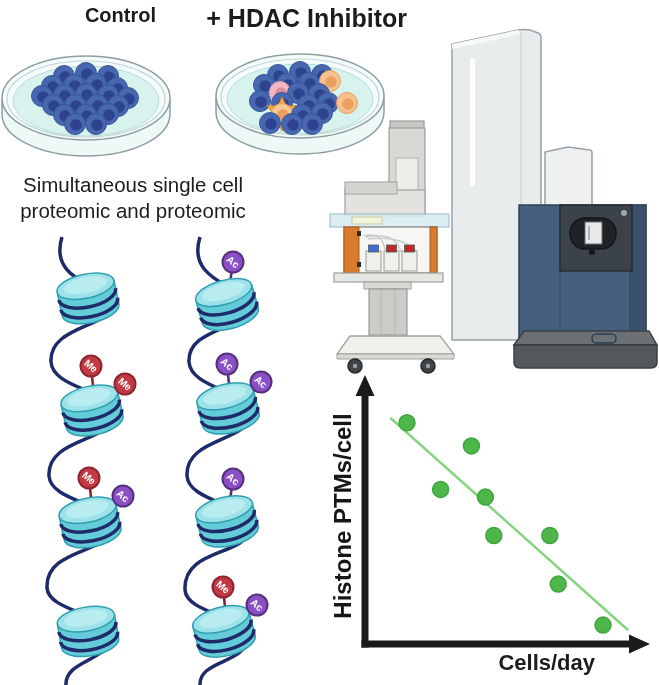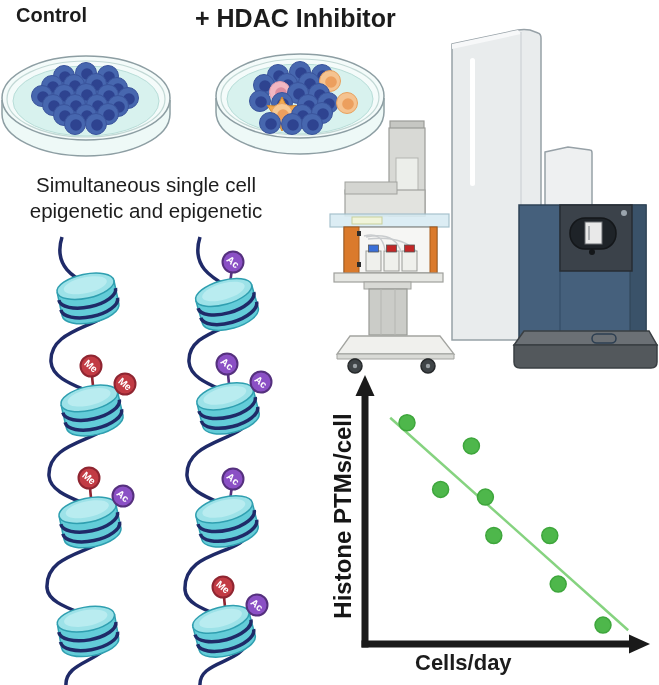--- a/index.html
+++ b/index.html
@@ -1,22 +1,22 @@
 <!DOCTYPE html>
 <html><head>
 <meta charset="utf-8">
 <style>
   html,body{margin:0;padding:0;background:#fff;}
   .canvas{position:relative;width:659px;height:685px;background:#ffffff;overflow:hidden;
           font-family:"Liberation Sans",sans-serif;color:#1a1a1a;}
   svg{position:absolute;left:0;top:0;}
-  .lbl{position:absolute;text-align:left;font-weight:600;color:#1c1c1c;}
+  .lbl{position:absolute;text-align:right;font-weight:600;color:#1c1c1c;}
   .lbl-control{left:16px;top:4px;width:140px;font-size:20px;}
   .lbl-treatment{left:195px;top:4px;width:212px;font-size:25px;}
-  .caption{position:absolute;left:15px;top:172px;width:262px;text-align:center;
+  .caption{position:absolute;left:2px;top:172px;width:262px;text-align:center;
            font-size:20.5px;line-height:26px;color:#1c1c1c;}
   .ylabel{position:absolute;left:204px;top:501px;width:280px;height:30px;
           transform:rotate(-90deg);transform-origin:center;text-align:center;
           font-size:24px;font-weight:600;color:#161616;}
   .xlabel{left:415px;top:650px;width:180px;font-size:22px;}
   .dna{fill:none;stroke:#1f2a68;stroke-width:3.5px;}
   .axis{stroke:#1a1a1a;stroke-width:7px;}
 </style>
 </head>
 <body>
@@ -284,17 +284,17 @@
       <line class="axis" x1="361.5" y1="644" x2="632" y2="644"></line>
       <polygon points="365,375 355.5,396 374.5,396" fill="#1a1a1a"></polygon>
       <polygon points="650,644 629,634.5 629,653.5" fill="#1a1a1a"></polygon>
     </g>
   </svg>
 
   <div class="lbl lbl-control">Control</div>
   <div class="lbl lbl-treatment">+ HDAC Inhibitor</div>
   <div class="caption">
     <div>Simultaneous single cell</div>
-    <div>epigenetic and epigenetic</div>
+    <div>proteomic and proteomic</div>
   </div>
   <div class="ylabel">Histone PTMs/cell</div>
   <div class="lbl xlabel">Cells/day</div>
 </div>
 
 </body></html>

